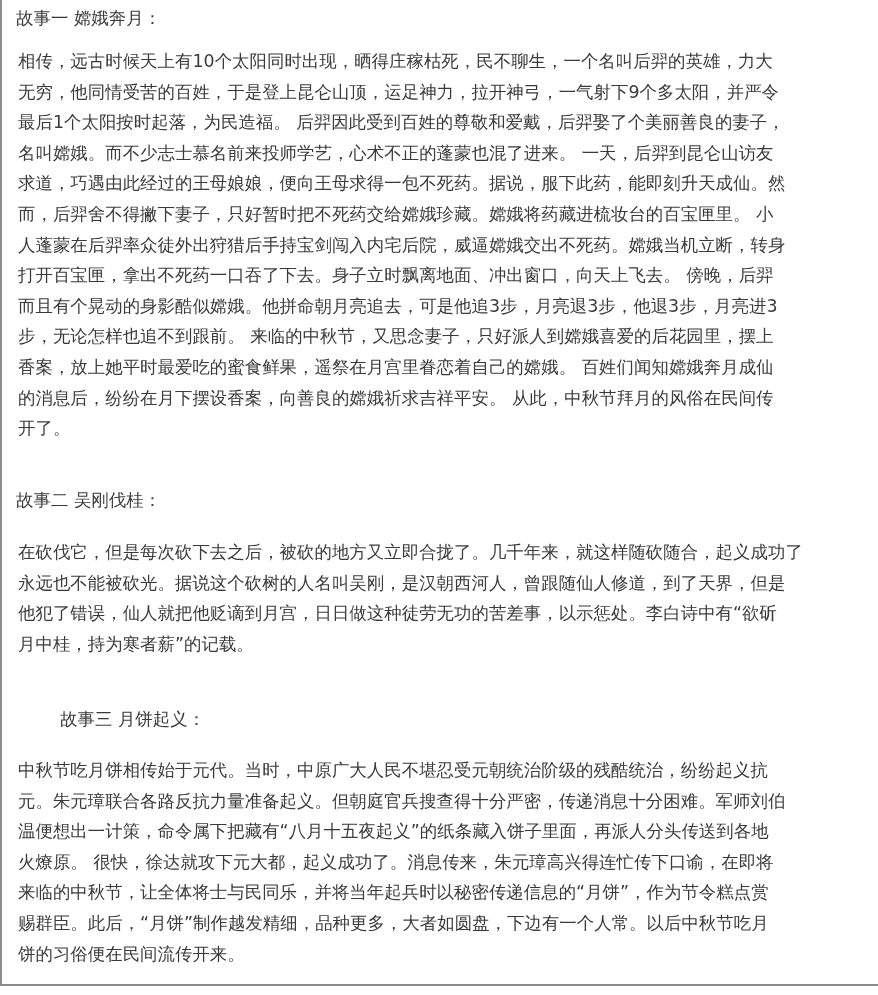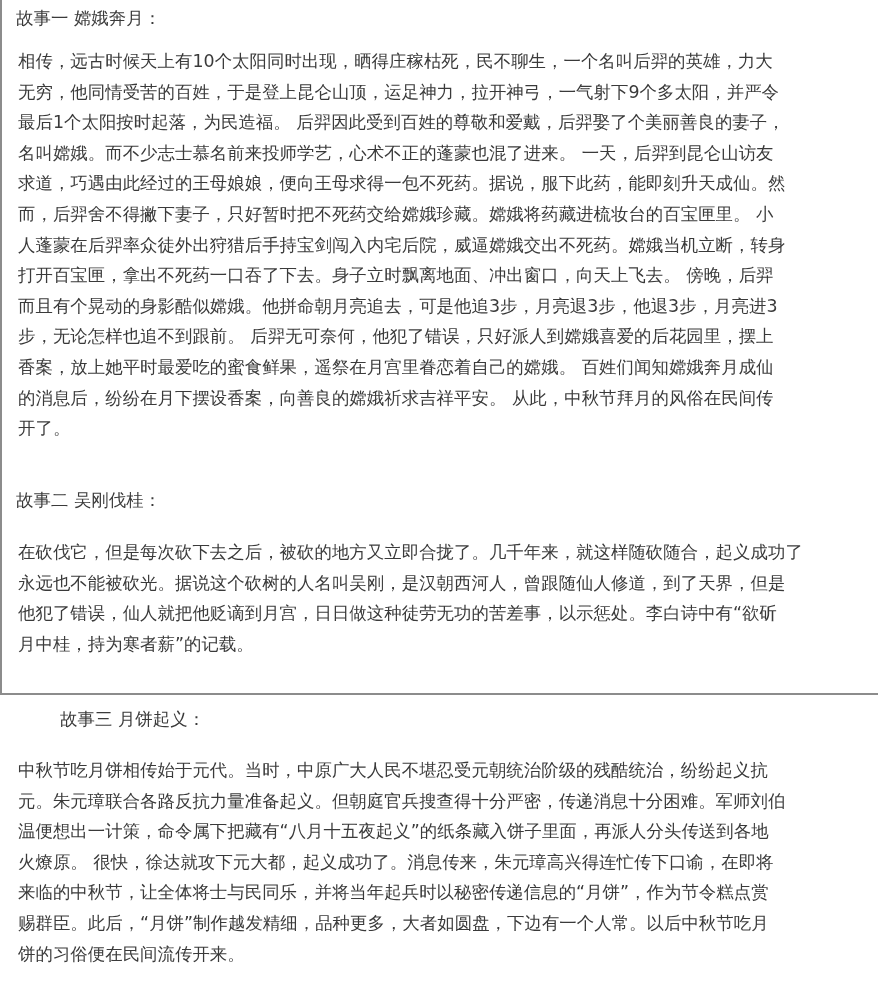--- a/index.html
+++ b/index.html
@@ -11,21 +11,21 @@
       width: 878px;
       height: 995px;
       overflow: hidden;
       position: relative;
     }
     .frame {
       position: absolute;
       left: 0;
       top: 0;
       width: 878px;
-      height: 695px;
+      height: 986px;
       border-left: 2px solid #8c8c8c;
       border-bottom: 2px solid #8c8c8c;
       box-sizing: border-box;
       background: #ffffff;
     }
     .content {
       position: absolute;
       left: 14px;
       top: 0;
       width: 842px;
@@ -66,21 +66,21 @@
     <div class="section" id="story-1-body">
       <div class="para">相传，远古时候天上有10个太阳同时出现，晒得庄稼枯死，民不聊生，一个名叫后羿的英雄，力大</div>
       <div class="para">无穷，他同情受苦的百姓，于是登上昆仑山顶，运足神力，拉开神弓，一气射下9个多太阳，并严令</div>
       <div class="para">最后1个太阳按时起落，为民造福。 后羿因此受到百姓的尊敬和爱戴，后羿娶了个美丽善良的妻子，</div>
       <div class="para">名叫嫦娥。而不少志士慕名前来投师学艺，心术不正的蓬蒙也混了进来。 一天，后羿到昆仑山访友</div>
       <div class="para">求道，巧遇由此经过的王母娘娘，便向王母求得一包不死药。据说，服下此药，能即刻升天成仙。然</div>
       <div class="para">而，后羿舍不得撇下妻子，只好暂时把不死药交给嫦娥珍藏。嫦娥将药藏进梳妆台的百宝匣里。 小</div>
       <div class="para">人蓬蒙在后羿率众徒外出狩猎后手持宝剑闯入内宅后院，威逼嫦娥交出不死药。嫦娥当机立断，转身</div>
       <div class="para">打开百宝匣，拿出不死药一口吞了下去。身子立时飘离地面、冲出窗口，向天上飞去。 傍晚，后羿</div>
       <div class="para">而且有个晃动的身影酷似嫦娥。他拼命朝月亮追去，可是他追3步，月亮退3步，他退3步，月亮进3</div>
-      <div class="para">步，无论怎样也追不到跟前。 后羿无可奈何，他犯了错误，只好派人到嫦娥喜爱的后花园里，摆上</div>
+      <div class="para">步，无论怎样也追不到跟前。 来临的中秋节，又思念妻子，只好派人到嫦娥喜爱的后花园里，摆上</div>
       <div class="para">香案，放上她平时最爱吃的蜜食鲜果，遥祭在月宫里眷恋着自己的嫦娥。 百姓们闻知嫦娥奔月成仙</div>
       <div class="para">的消息后，纷纷在月下摆设香案，向善良的嫦娥祈求吉祥平安。 从此，中秋节拜月的风俗在民间传</div>
       <div class="para">开了。</div>
     </div>
 
     <div class="section" id="story-2-title">
       <div class="title">故事二 吴刚伐桂：</div>
     </div>
     <div class="section" id="story-2-body">
       <div class="para">在砍伐它，但是每次砍下去之后，被砍的地方又立即合拢了。几千年来，就这样随砍随合，起义成功了</div>

